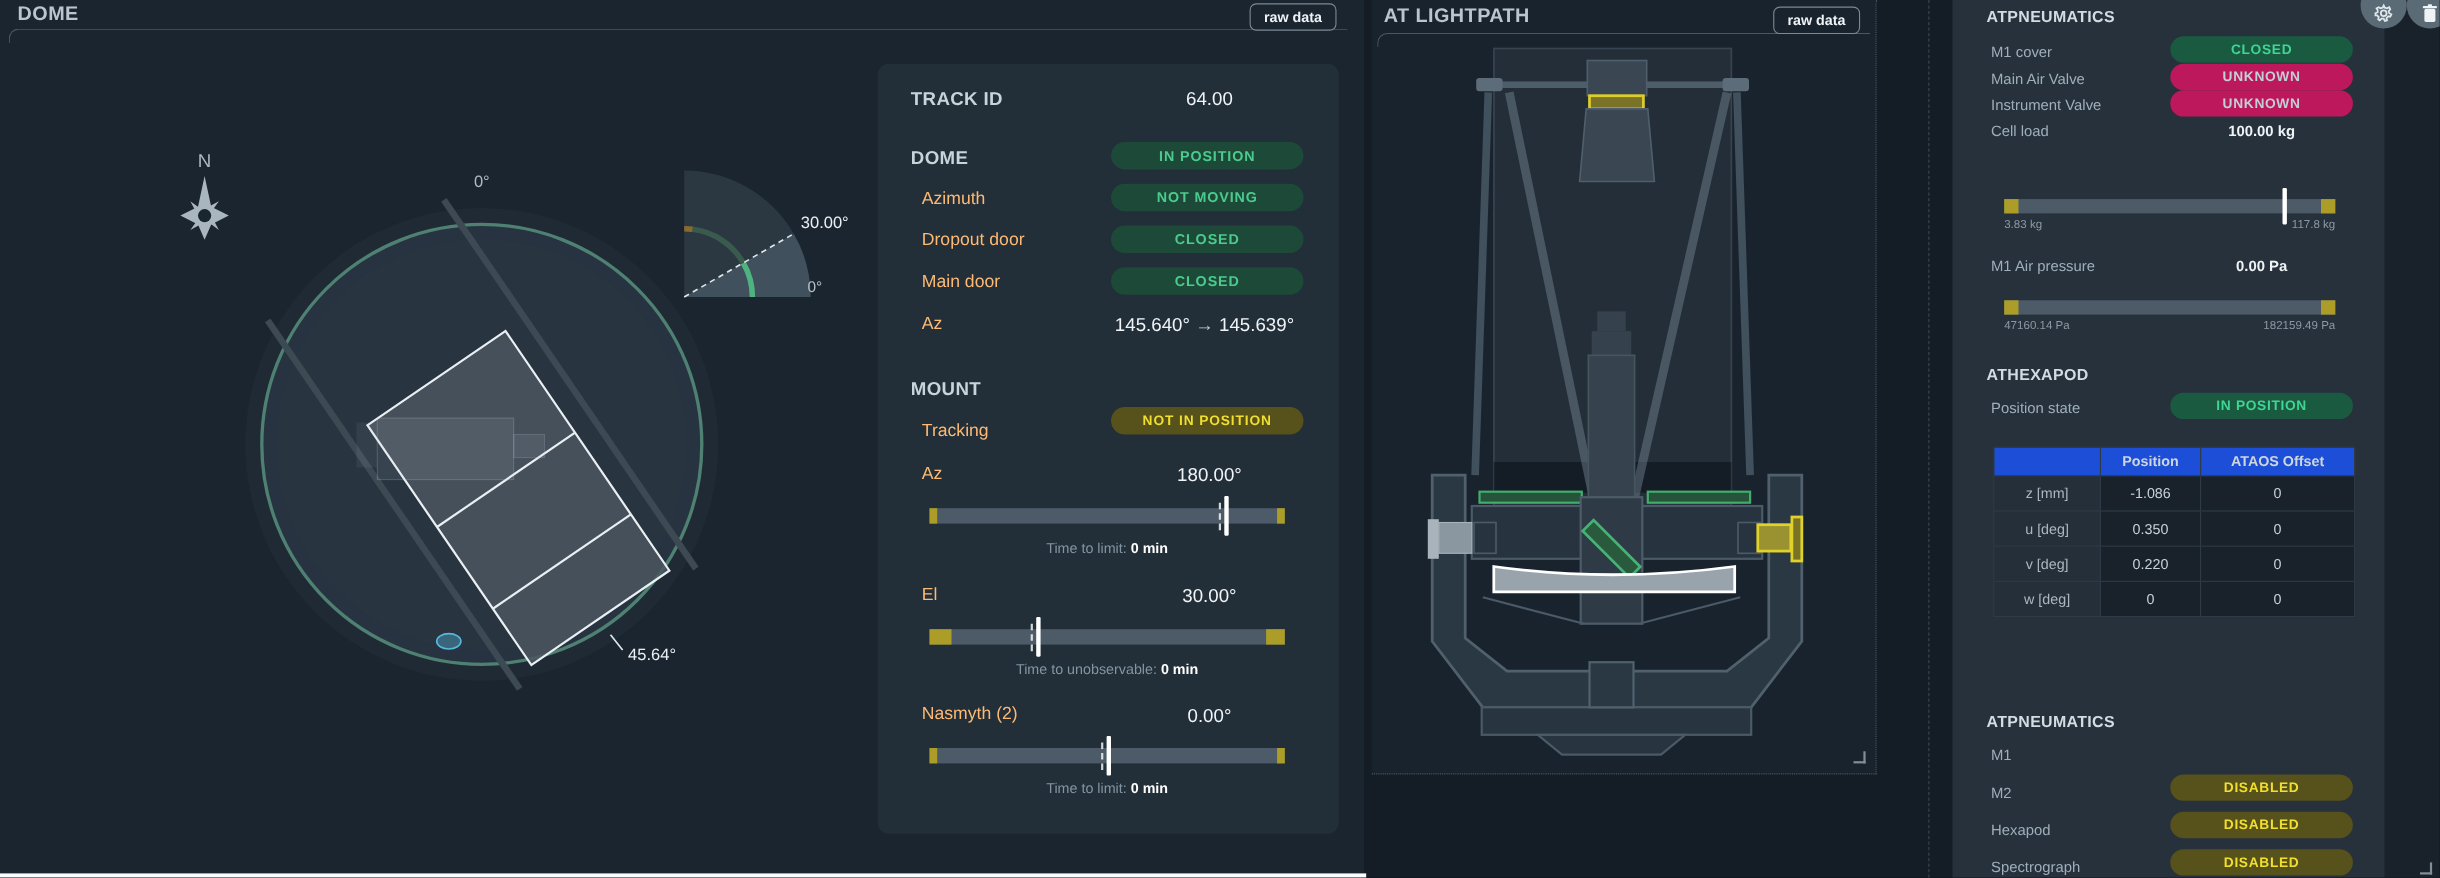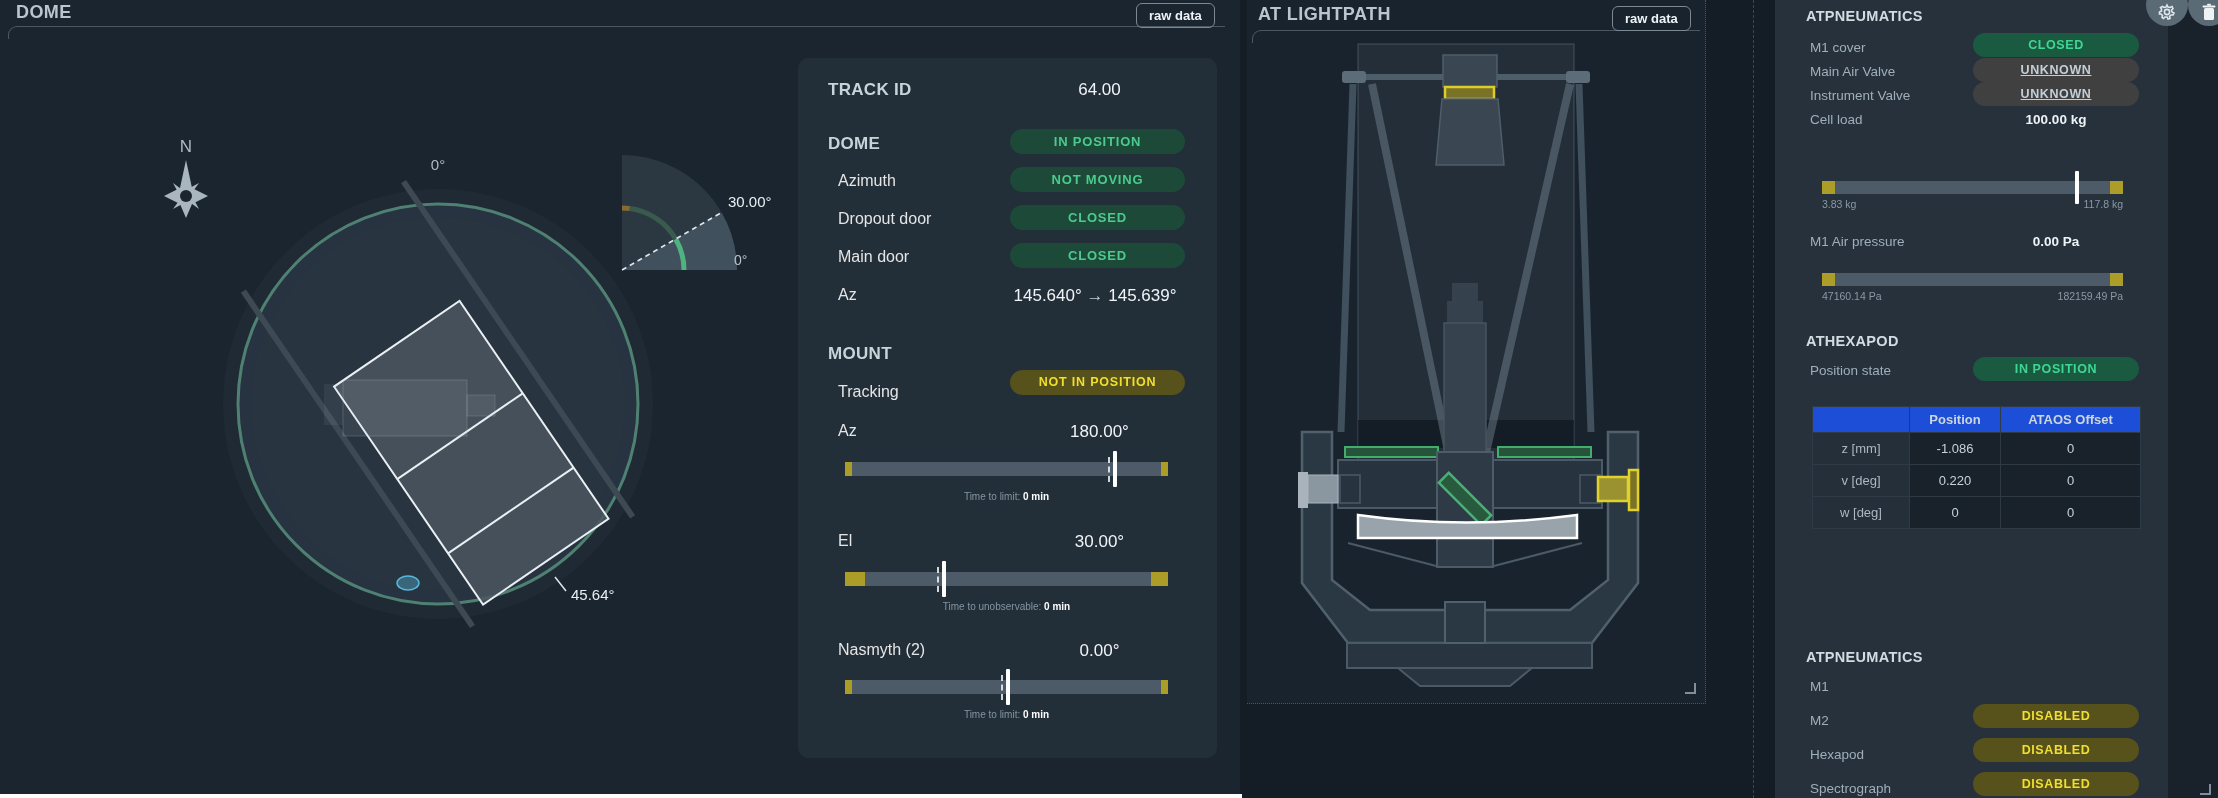--- a/index.html
+++ b/index.html
@@ -18,38 +18,38 @@
 
   .panel-title{font-size:18px;font-weight:800;color:#b9c6ce;letter-spacing:.4px;}
   .hdr-line{height:12px;border-top:1px solid #5a6a74;border-left:1px solid #5a6a74;
     border-top-left-radius:9px;opacity:.75;}
   .rawdata-btn{box-sizing:border-box;border:1px solid #7b8993;border-radius:6px;background:transparent;
     color:#eef3f6;font-size:13px;font-family:inherit;font-weight:600;padding:4px 12px;cursor:pointer;}
 
   
   #summary-card{left:798px;top:58px;width:419px;height:700px;background:#222e38;border-radius:10px;}
   .lbl-strong{font-size:17px;font-weight:800;color:#c8d3da;letter-spacing:.3px;}
-  .lbl-dim{font-size:16px;color:#e5e5e5;}
+  .lbl-dim{font-size:16px;color:#fdba74;}
   .val{font-size:17px;color:#f0f4f7;}
   .center{text-align:center;}
 
   .badge{box-sizing:border-box;border-radius:13px;text-align:center;font-weight:800;
     font-size:13px;letter-spacing:.8px;line-height:25px;height:25px;}
   .badge.sm{font-size:12.5px;line-height:24px;height:24px;border-radius:12px;letter-spacing:.6px;}
   .badge.ok{background:#1d4a38;color:#4bcb8d;}
   .badge.ok2{background:#1a5a40;color:#3fd693;}
   .badge.warn{background:#57511b;color:#f0df2f;margin-top:31px;}
-  .badge.unknown{background:#404040;color:#c3cfd8;text-decoration:underline;}
+  .badge.unknown{background:#be185d;color:#c3cfd8;}
 
   
   .slider{position:absolute;background:#4d5b68;}
   .slider .cap{position:absolute;top:0;bottom:0;background:#ac9d28;}
   .slider .marker{position:absolute;width:4px;background:#ffffff;border-radius:1px;}
   .slider .mdash{position:absolute;width:0;border-left:2px dashed rgba(238,243,246,.85);}
-  .caption{position:absolute;text-align:center;font-size:10px;color:#8296a2;}
+  .caption{position:absolute;text-align:center;font-size:13px;color:#8296a2;}
   .caption b{color:#ffffff;font-weight:700;}
   .minmax{position:absolute;font-size:10.5px;color:#8a99a4;}
 
   
   .rp-title{font-size:14.5px;font-weight:800;color:#d2dce2;letter-spacing:.3px;}
   .rp-lbl{font-size:13.5px;color:#9fafba;}
   .rp-val{font-size:13.5px;font-weight:700;color:#eef3f6;text-align:center;}
 
   
   #hexapod-table{border-collapse:collapse;table-layout:fixed;width:328px;font-size:13px;}
@@ -286,20 +286,25 @@
         <th></th>
         <th>Position</th>
         <th>ATAOS Offset</th>
       </tr>
       <tr>
         <td class="rowlbl">z [mm]</td>
         <td class="cellval">-1.086</td>
         <td class="cellval">0</td>
       </tr>
       <tr>
+        <td class="rowlbl">u [deg]</td>
+        <td class="cellval">0.350</td>
+        <td class="cellval">0</td>
+      </tr>
+      <tr>
         <td class="rowlbl">v [deg]</td>
         <td class="cellval">0.220</td>
         <td class="cellval">0</td>
       </tr>
       <tr>
         <td class="rowlbl">w [deg]</td>
         <td class="cellval">0</td>
         <td class="cellval">0</td>
       </tr>
     </tbody>

